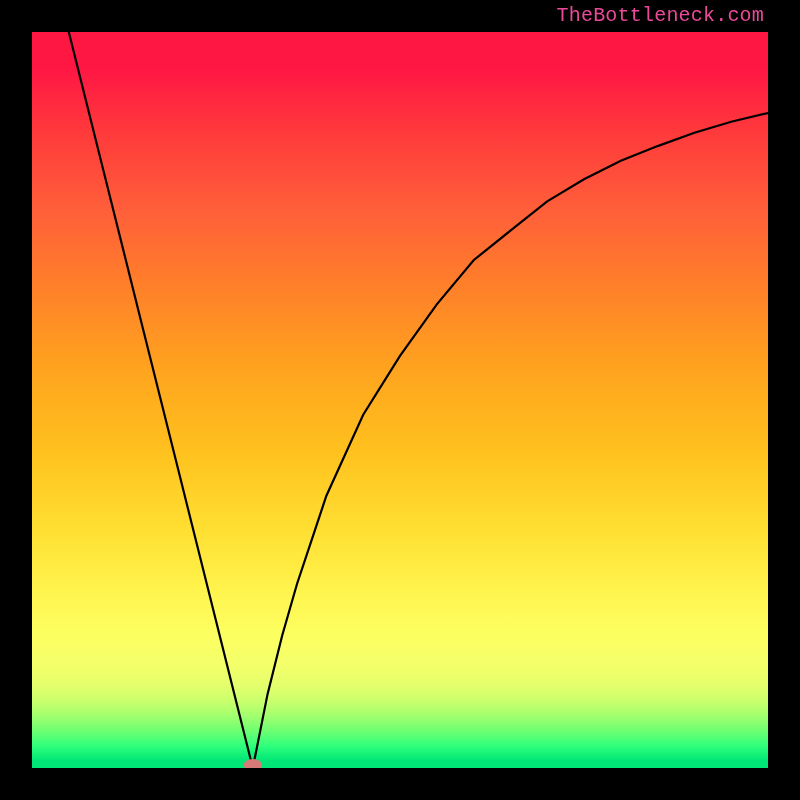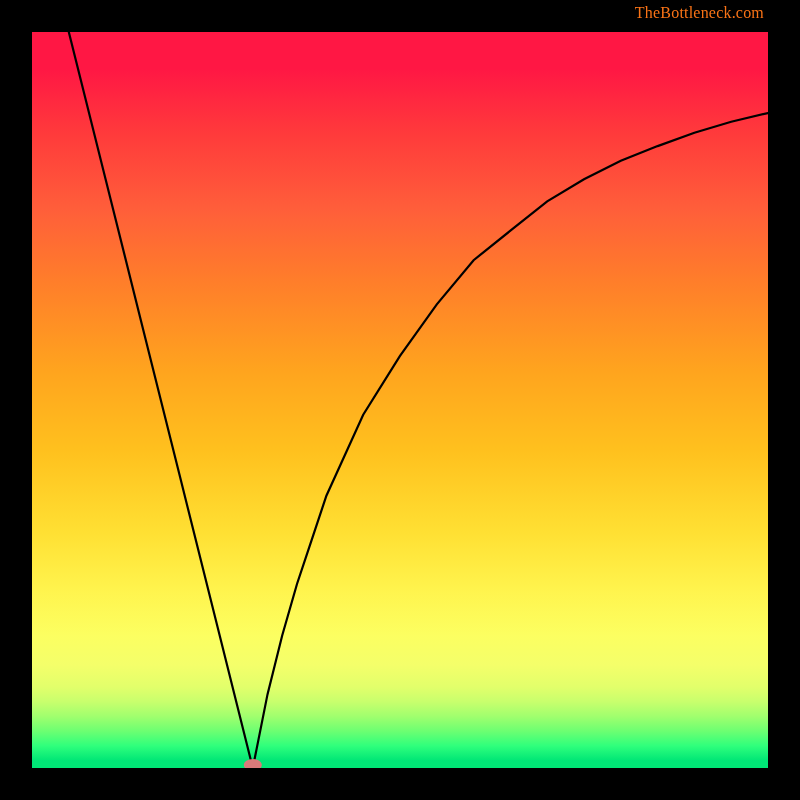--- a/index.html
+++ b/index.html
@@ -48,23 +48,23 @@
         #6cff72 95%,
         #2fff7c 97%,
         #00e676 99%,
         #00e676 100%
       );
   }
   .watermark {
     position: absolute;
     top: 4px;
     right: 36px;
-    font-family: Liberation Serif, serif;
-    font-size: 16px;
-    color: #f97316;
+    font-family: Liberation Mono, monospace;
+    font-size: 20px;
+    color: #ec4899;
     letter-spacing: 0.2px;
   }
   svg.curve {
     position: absolute;
     inset: 0;
     width: 736px;
     height: 736px;
   }
   .curve path {
     fill: none;

